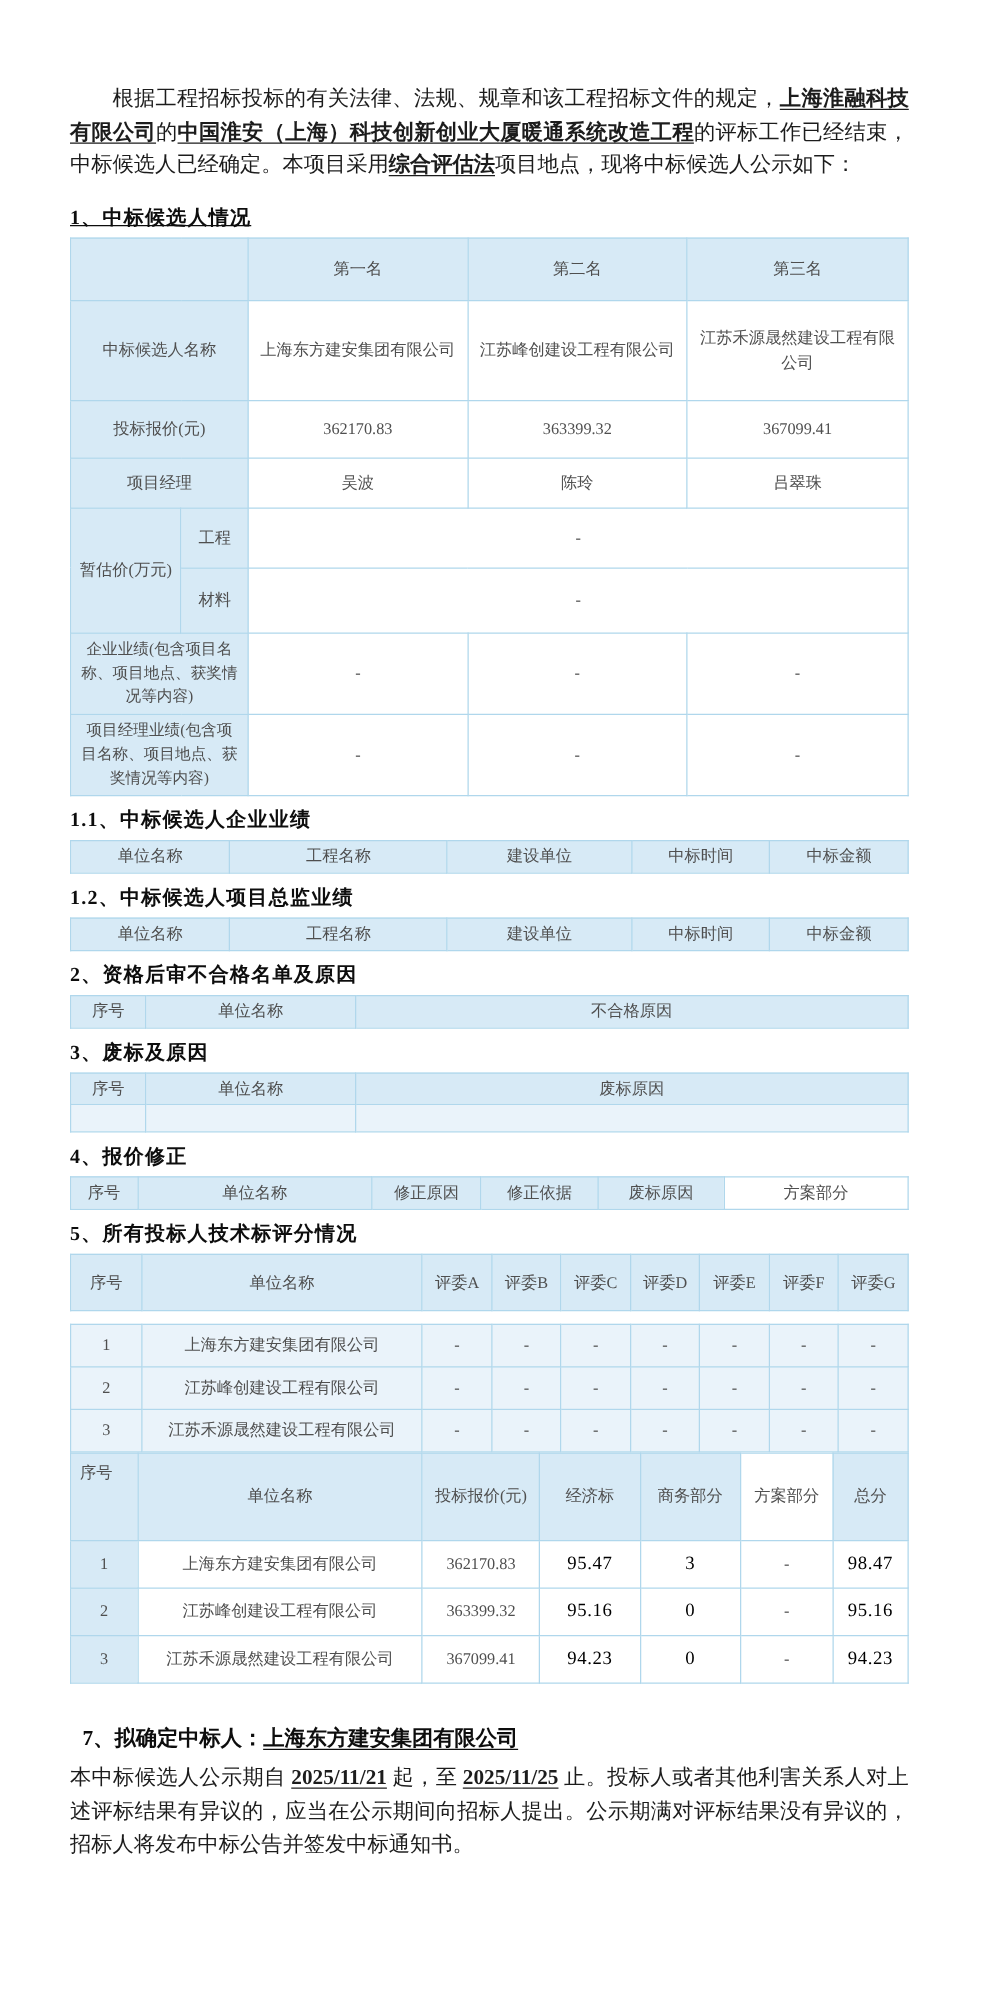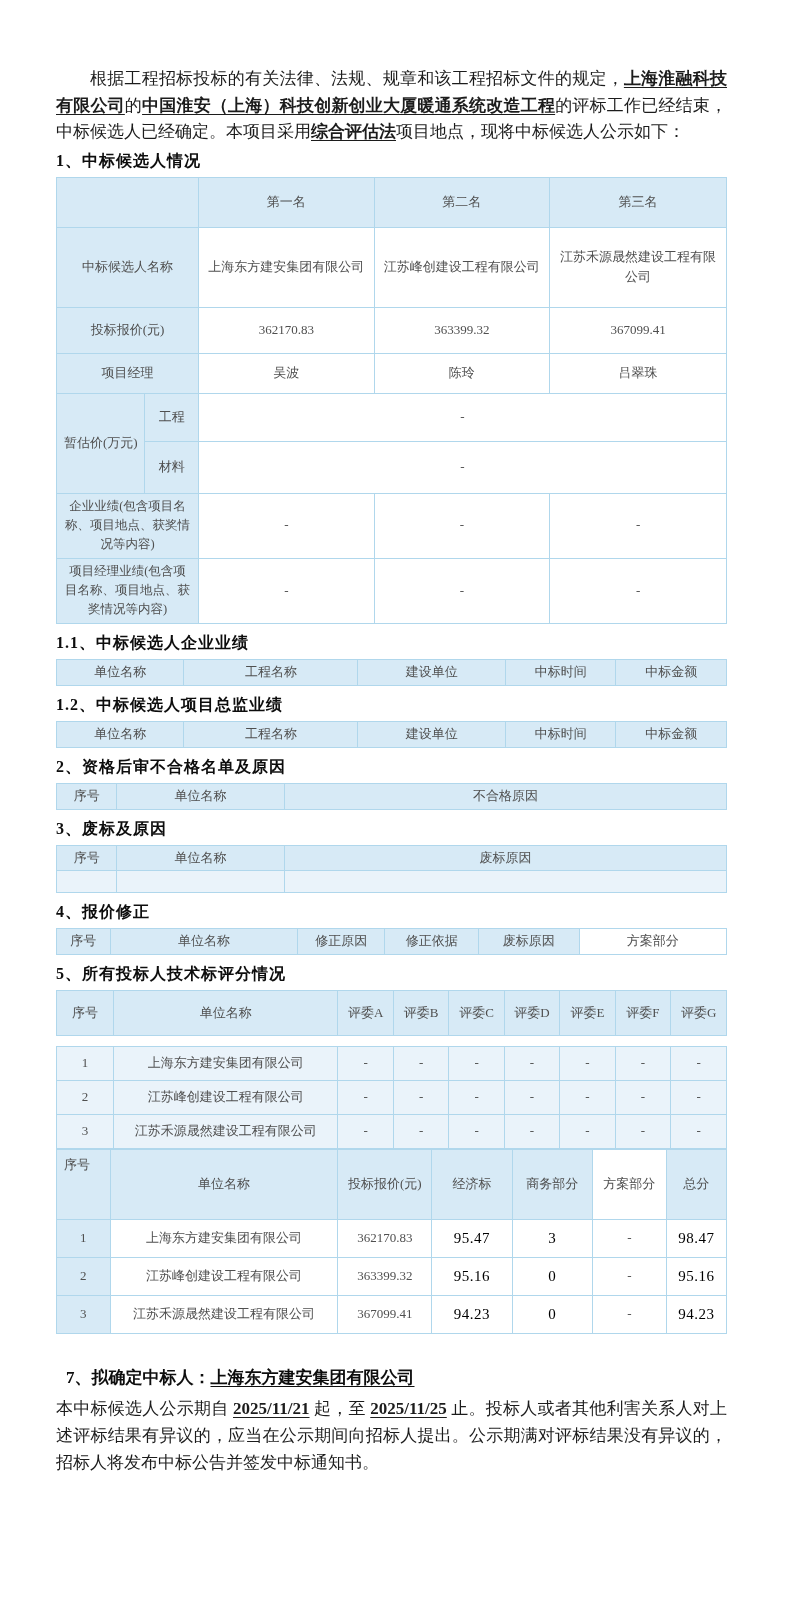--- a/index.html
+++ b/index.html
@@ -5,21 +5,21 @@
   html,body{margin:0;padding:0;background:#ffffff;}
   body{font-family:"Liberation Serif","DejaVu Serif",serif;color:#1a1a1a;}
   .page{width:791px;height:1600px;box-sizing:border-box;background:#fff;
         padding:30px 64px 20px 56px;overflow:hidden;}
   .title{font-size:25px;font-weight:bold;text-align:center;line-height:46px;
          letter-spacing:1px;margin:0;color:#000;}
   .intro{font-size:17px;line-height:26.5px;margin:36px 0 0;text-indent:2em;
          text-align:justify;color:#1c1c1c;}
   .bu{font-weight:bold;text-decoration:underline;text-underline-offset:3px;}
   .sec{font-size:16px;font-weight:bold;color:#0d0d0d;margin:9px 0 5px;letter-spacing:1px;}
-  .sec.first{margin-top:5px;}
+  .sec.first{margin-top:18px;text-decoration:underline;}
   table{width:100%;border-collapse:collapse;table-layout:fixed;
         font-size:13px;color:#4f4f4f;text-align:center;}
   td{border:1px solid #b0d7ec;padding:2px 4px;word-break:break-all;line-height:1.55;
      background:#fff;vertical-align:middle;}
   td.blue{background:#d7eaf6;}
   td.lite{background:#eaf3fa;}
   td.white{background:#ffffff;}
   tr.h50{height:50px;padding-left:32px;} tr.h80{height:80px;padding-left:47px;} tr.h46{height:46px;} tr.h40{height:40px;}
   tr.h48{height:48px;} tr.h52{height:52px;} tr.h62{height:62px;} tr.h56{height:56px;}
   tr.h26{height:26px;} tr.h24{height:24px;} tr.h22{height:22px;}

